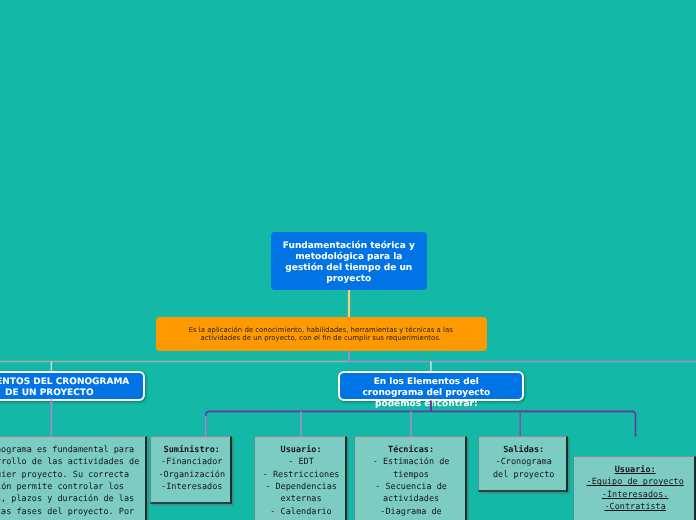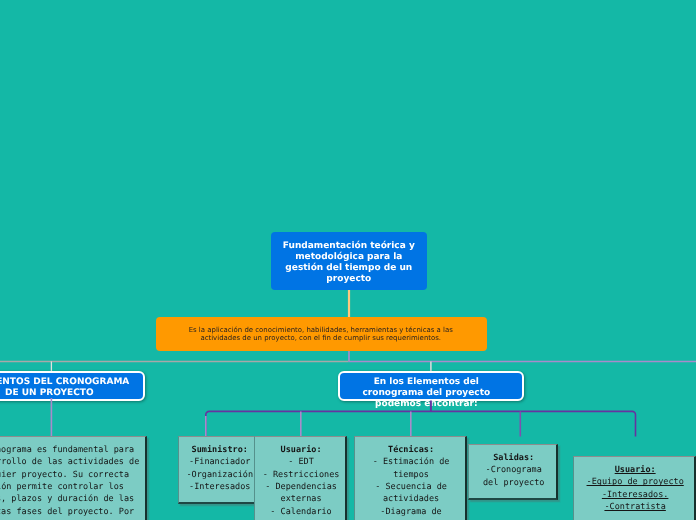--- a/index.html
+++ b/index.html
@@ -66,37 +66,37 @@
     <path d="M300.8 411.4 V436.5" stroke="#a98bcb" stroke-width="1.6" fill="none"></path>
     <path d="M410.8 411.4 V436.5" stroke="#a98bcb" stroke-width="1.6" fill="none"></path>
     <path d="M520.3 411.4 V436.5" stroke="#7e4fb0" stroke-width="1.6" fill="none"></path>
     <path d="M205.8 416 V436.5" stroke="#a98bcb" stroke-width="1.6" fill="none"></path>
 
     <path d="M51.4 398 V436.5" stroke="#a98bcb" stroke-width="1.6" fill="none"></path>
   </svg>
 
   <div class="node n-leaf" style="left:-48px;top:436px;width:195px;height:100px;padding:7px 5px 6px 6.5px;">El cronograma es fundamental para el desarrollo de las actividades de cualquier proyecto. Su correcta gestión permite controlar los tiempos, plazos y duración de las distintas fases del proyecto. Por</div>
 
-  <div class="node n-leaf" style="left:178px;top:436px;width:82px;height:68px;padding:7px 4px 6px 6.5px;"><b>Suministro:</b><span>
+  <div class="node n-leaf" style="left:150px;top:436px;width:82px;height:68px;padding:7px 4px 6px 6.5px;"><b>Suministro:</b><span>
 -Financiador
 -Organización
 -Interesados</span></div>
 
   <div class="node n-leaf" style="left:254.4px;top:436px;width:92.6px;height:103px;padding:7px 4px 6px 6.5px;"><b>Usuario:</b><span>
 - EDT
 - Restricciones
 - Dependencias externas
 - Calendario</span></div>
 
   <div class="node n-leaf" style="left:354.4px;top:436px;width:112.6px;height:103px;padding:7px 4px 6px 6.5px;"><b>Técnicas:</b><span>
 - Estimación de tiempos
 - Secuencia de actividades
 -Diagrama de</span></div>
 
-  <div class="node n-leaf" style="left:468px;top:436px;width:89.9px;height:56px;padding:7px 4px 6px 6.5px;margin-top:8px;"><b>Salidas:</b><span>
+  <div class="node n-leaf" style="left:478px;top:436px;width:89.9px;height:56px;padding:7px 4px 6px 6.5px;"><b>Salidas:</b><span>
 -Cronograma del proyecto</span></div>
 
   <div class="node n-leaf" style="left:573.2px;top:456px;width:122.8px;height:68px;padding:7px 4px 6px 6.5px;text-decoration:underline;"><b>Usuario:</b><span>
 -Equipo de proyecto
 -Interesados.
 -Contratista</span></div>
 
 </div>
 
 </body></html>

